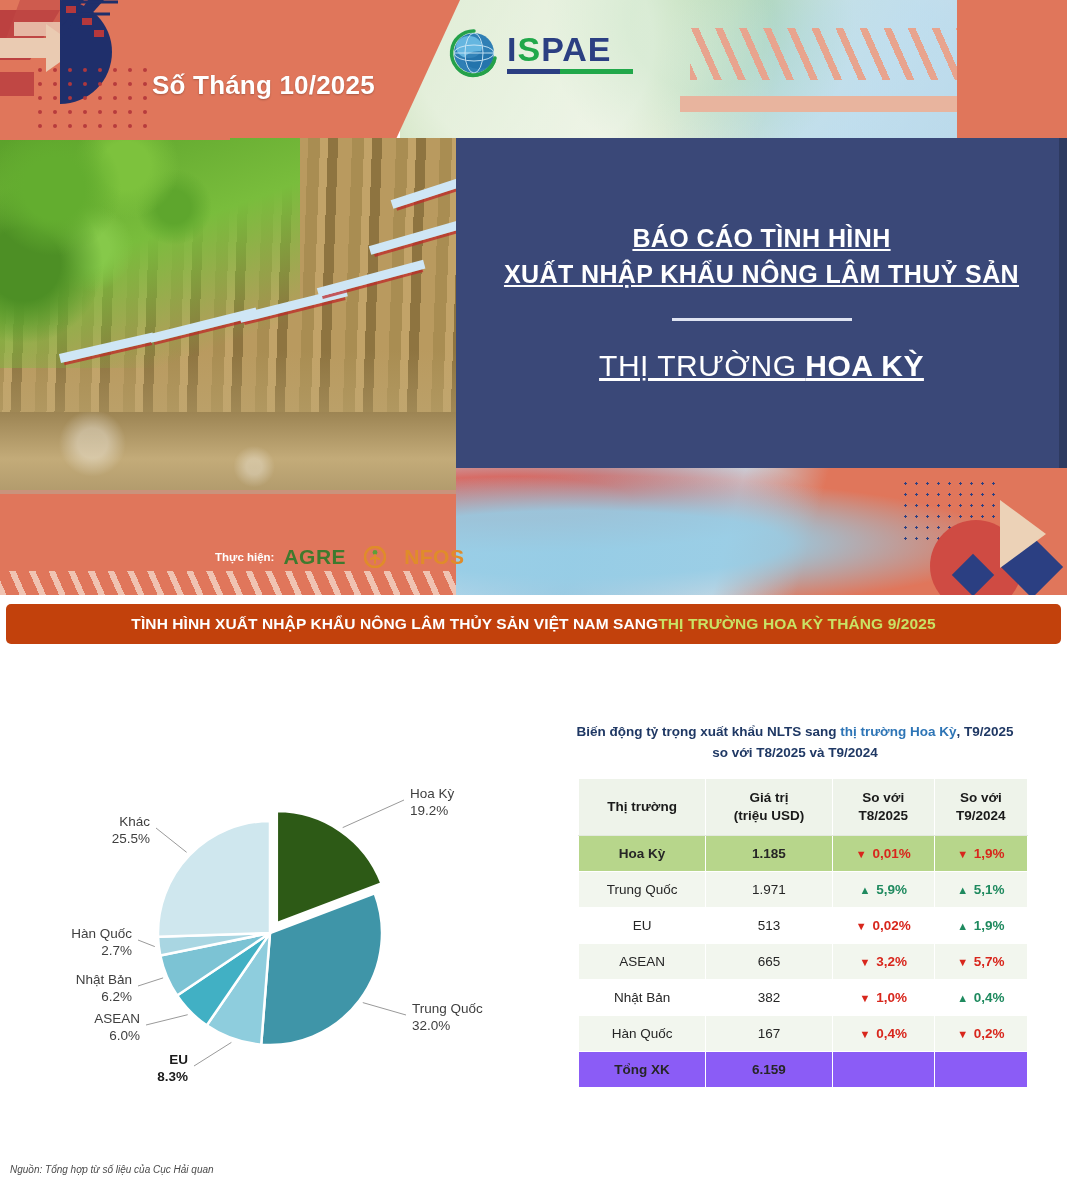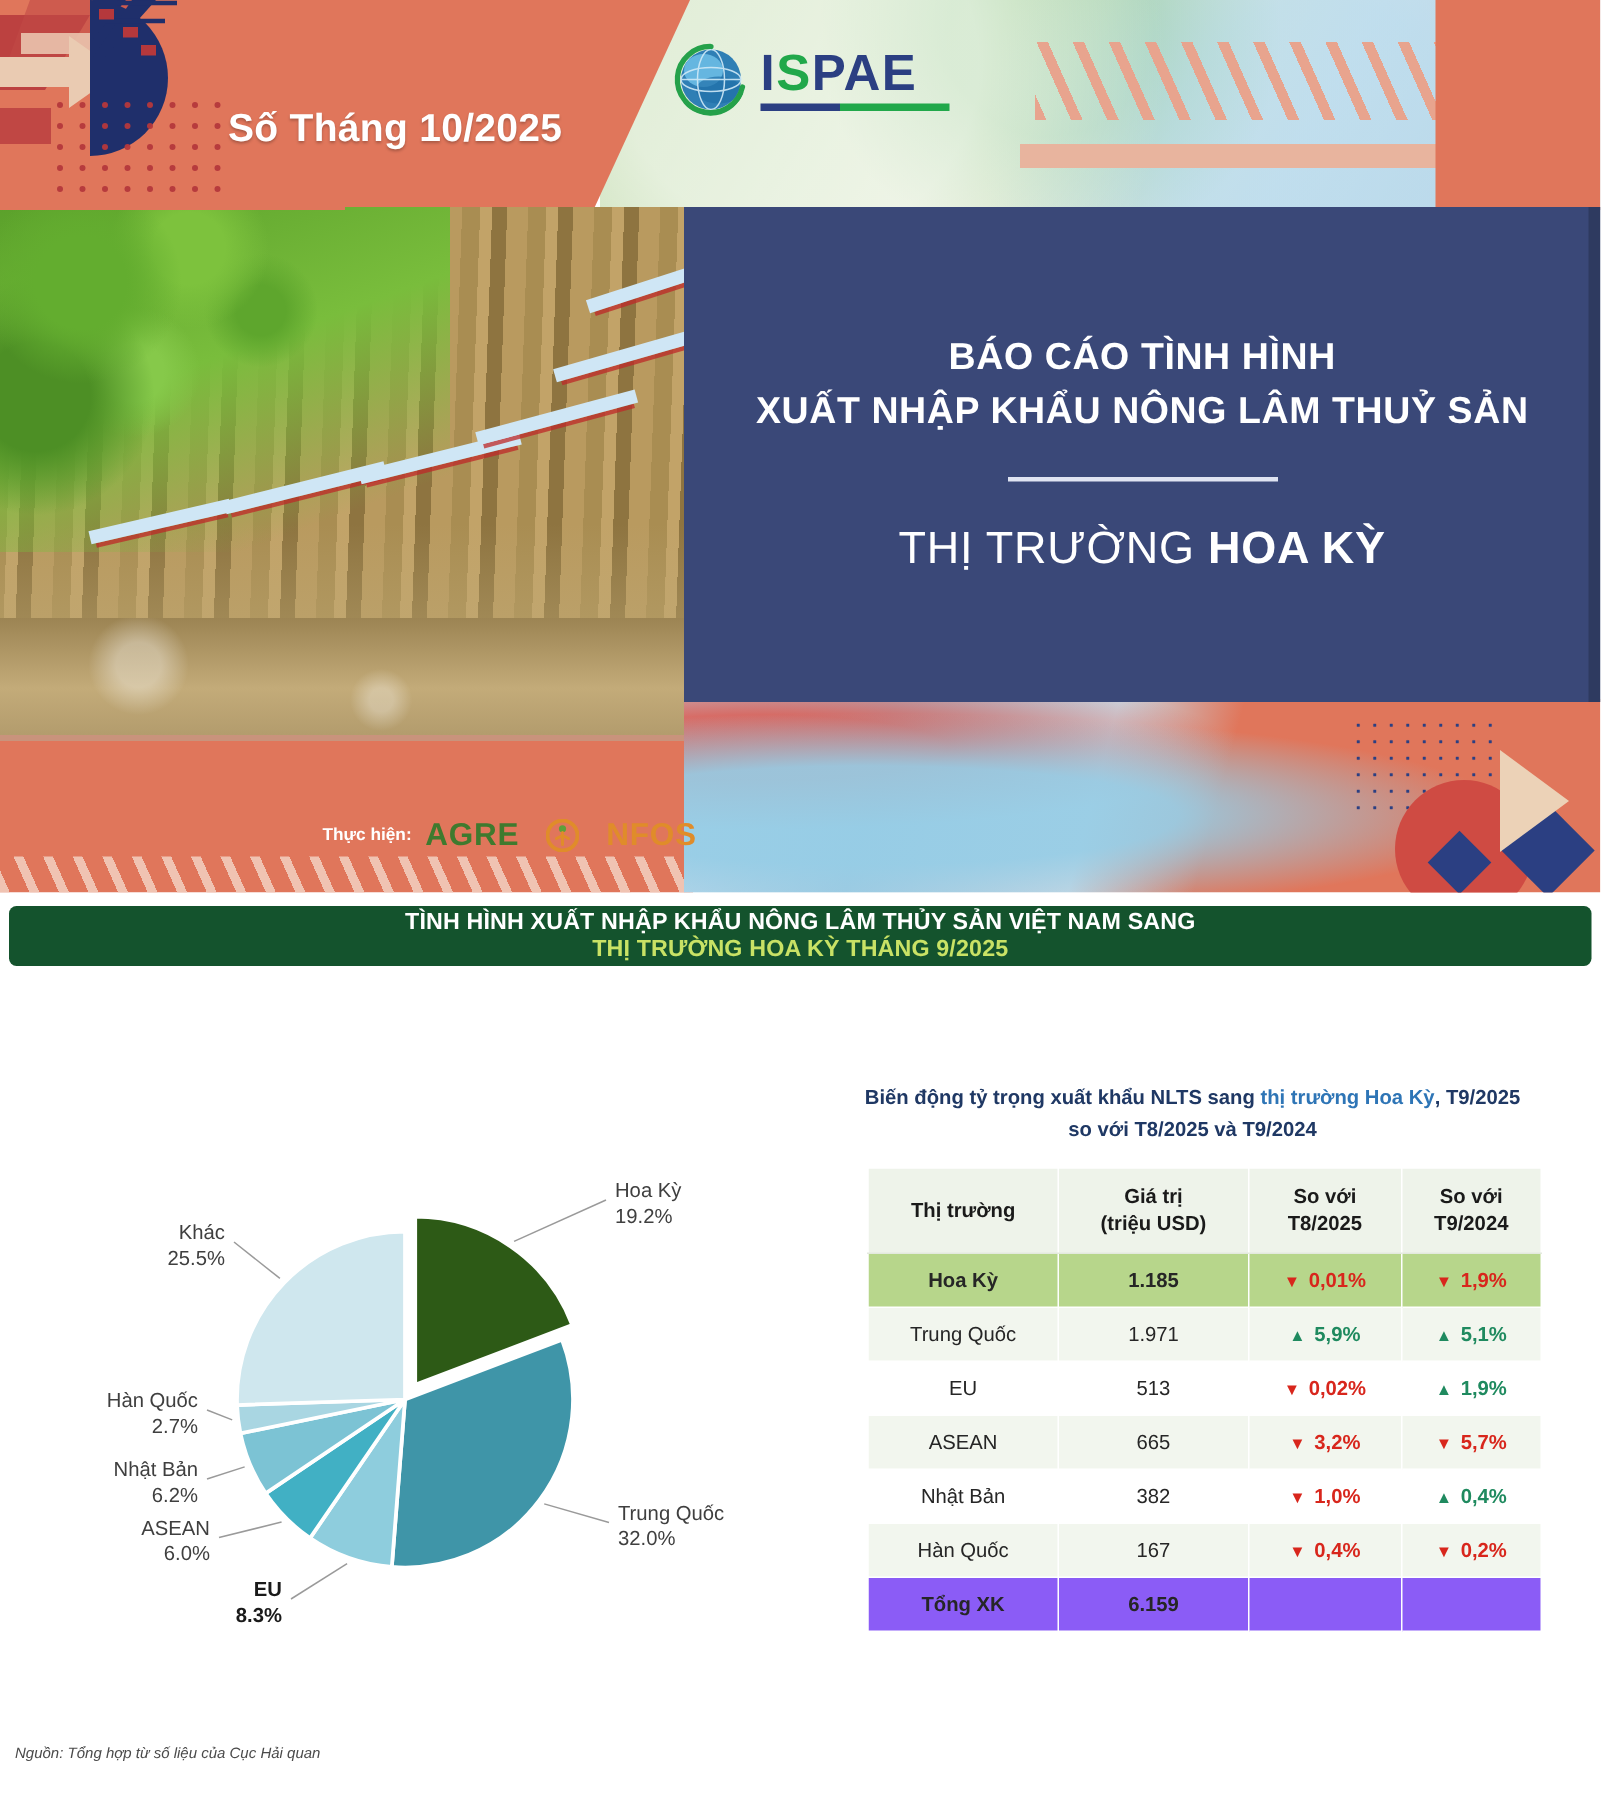--- a/index.html
+++ b/index.html
@@ -112,21 +112,21 @@
   .coral-under .stripes {
     position: absolute; left: 0; bottom: 0; width: 100%; height: 24px;
     background: repeating-linear-gradient(66deg,#f0c3b2 0 6px, rgba(255,255,255,0) 6px 18px);
   }
 
   
   .navy-panel {
     position: absolute; left: 456px; top: 138px; width: 611px; height: 330px;
     background: #3a4878; z-index: 4;
     display: flex; flex-direction: column; align-items: center; justify-content: center;
-    color: #ffffff; text-align: right;
+    color: #ffffff; text-align: right; text-decoration: underline;
   }
   .navy-panel .t1 { font-size: 25px; font-weight: bold; letter-spacing: .4px; }
   .navy-panel .t2 { font-size: 25px; font-weight: bold; letter-spacing: .4px; margin-top: 7px; }
   .navy-panel .rule { width: 180px; height: 3px; background: #dfe4f2; margin: 29px 0 28px; }
   .navy-panel .t3 { font-size: 30px; letter-spacing: .5px; }
   .navy-panel .t3 b { font-weight: bold; }
 
   
   .br-photo {
     position: absolute; left: 456px; top: 466px; width: 611px; height: 129px; z-index: 3;
@@ -151,23 +151,23 @@
   }
   .br-navy1 { position:absolute; left:1010px; top:545px; width:44px; height:44px; background:#2b3f82; transform: rotate(45deg); z-index:6; }
   .br-navy2 { position:absolute; left:958px; top:560px; width:30px; height:30px; background:#2b3f82; transform: rotate(45deg); z-index:6; }
 
   
   .navy-edge { position:absolute; right:0; top:138px; width:8px; height:330px; background:#2e3a60; z-index:5; }
 
   
   .banner {
     position: absolute; left: 6px; top: 604px; width: 1055px; height: 40px;
-    background: #14532d; border-radius: 5px;
+    background: #c2410c; border-radius: 5px;
     display: flex; align-items: center; justify-content: center;
-    color: #ffffff; font-size: 15.5px; font-weight: bold; letter-spacing: .1px; flex-direction: column;
+    color: #ffffff; font-size: 15.5px; font-weight: bold; letter-spacing: .1px;
   }
   .banner .hl { color: #c9e265; }
 
   
   .content { position: absolute; left: 0; top: 660px; width: 1067px; height: 540px; }
 
   .chart-title {
     position: absolute; text-align: center; font-size: 13.5px; font-weight: bold;
     color: #1f3864; line-height: 1.55;
   }

